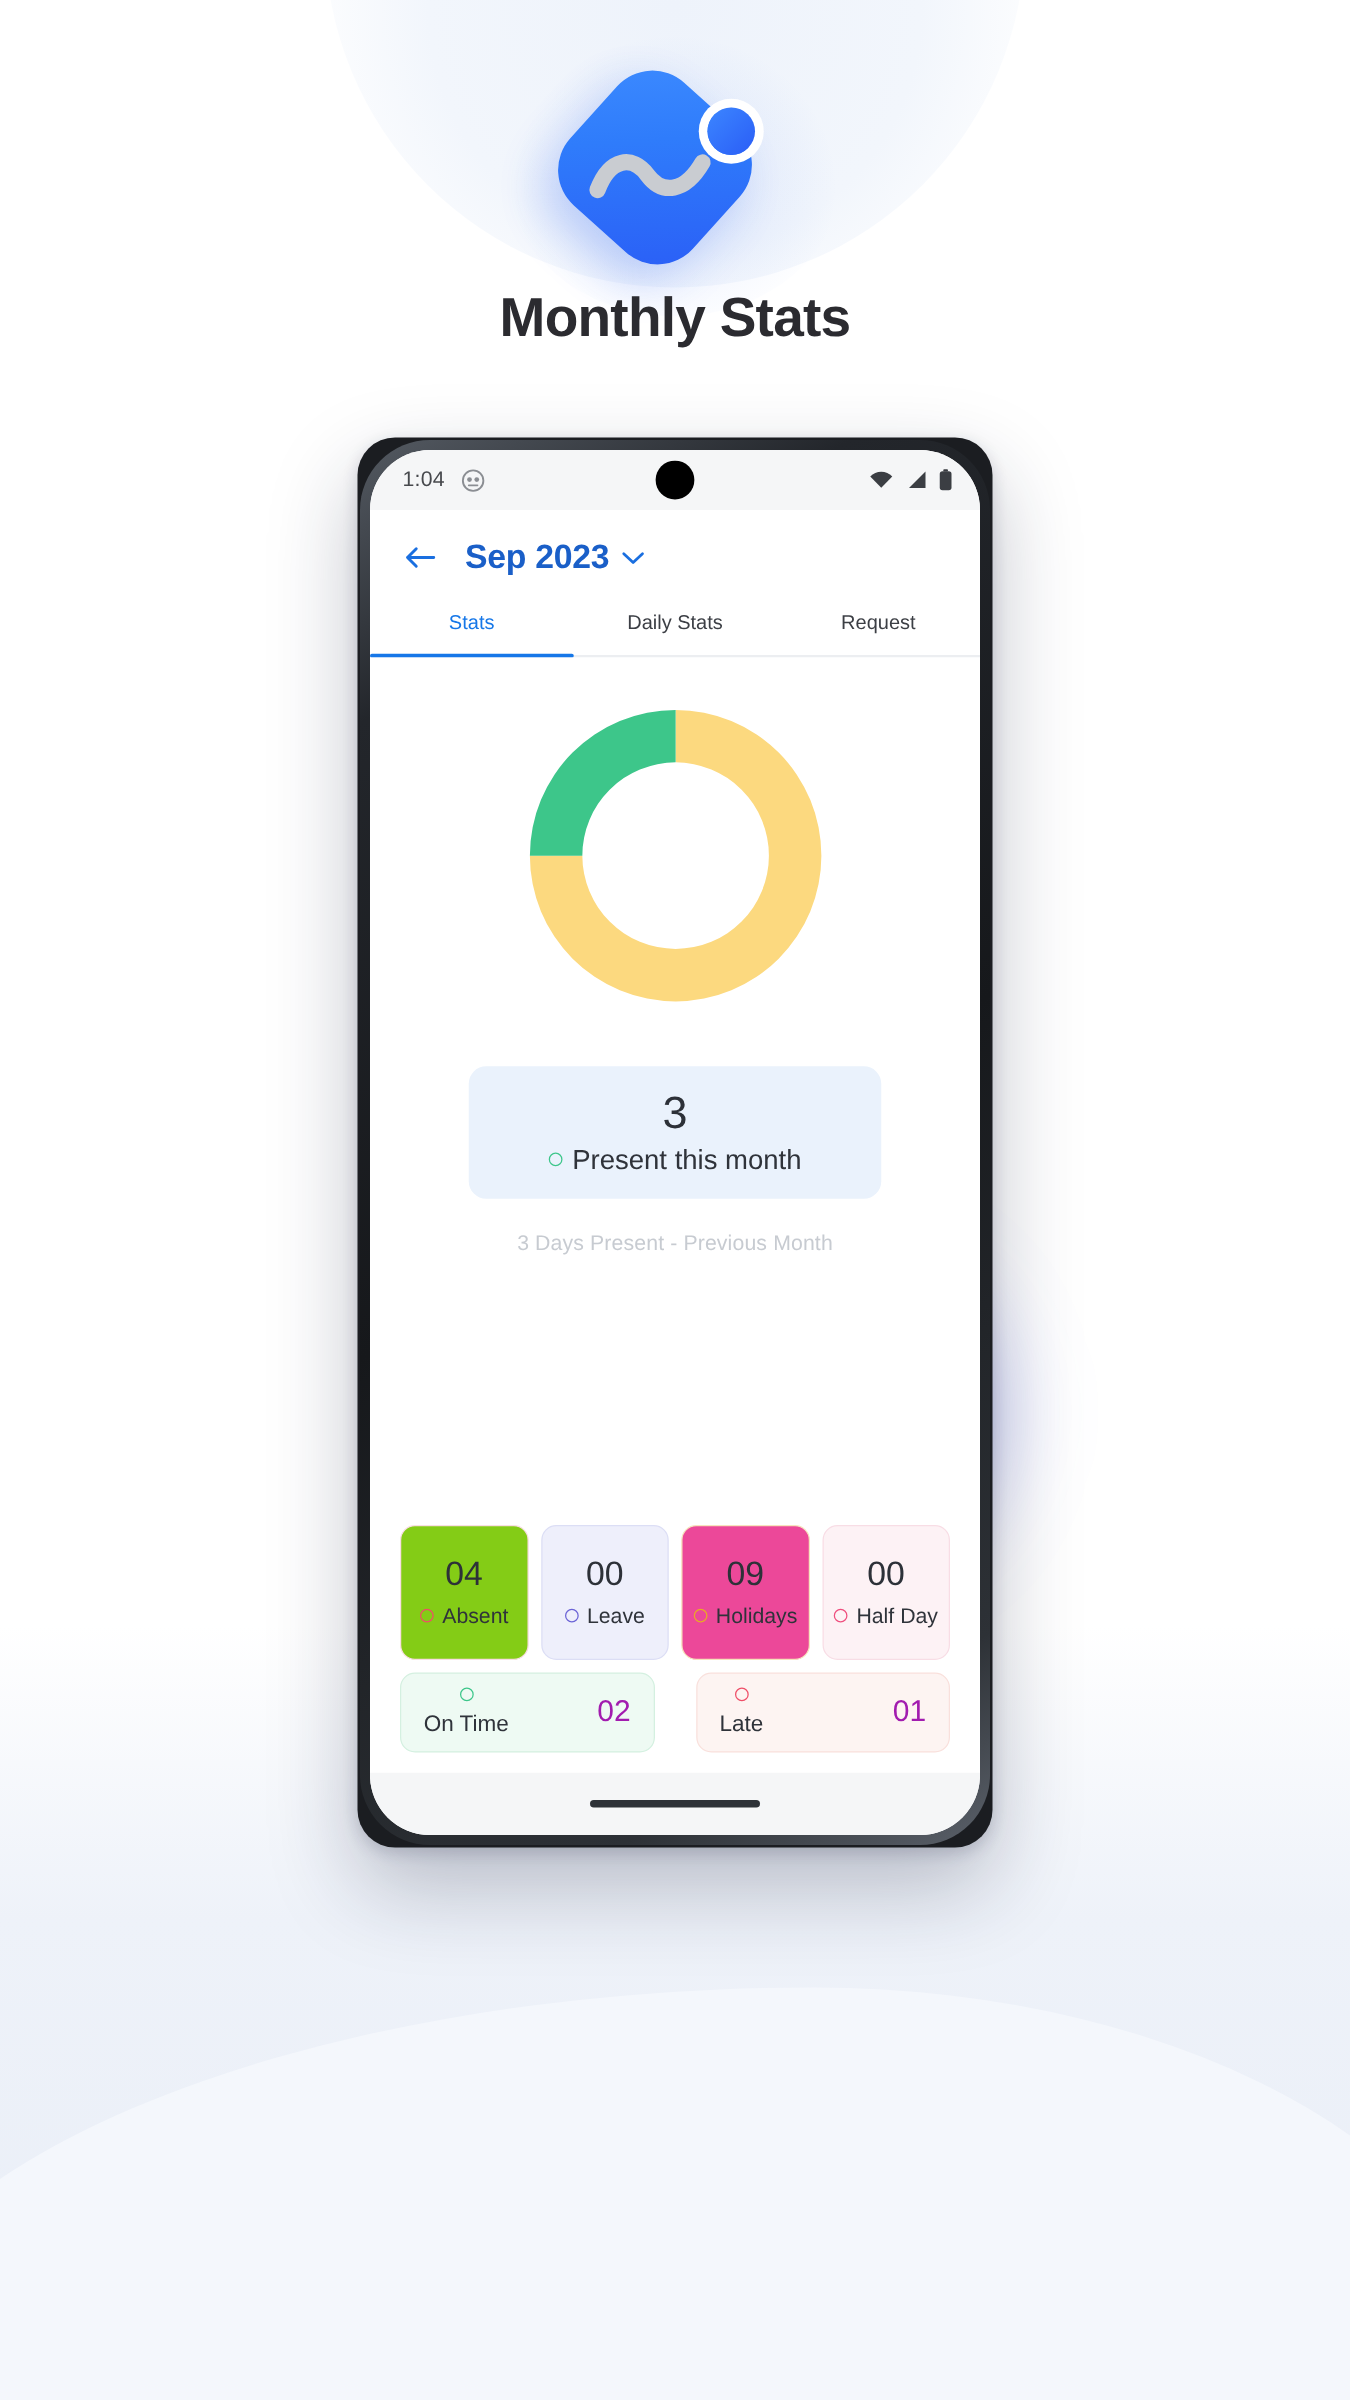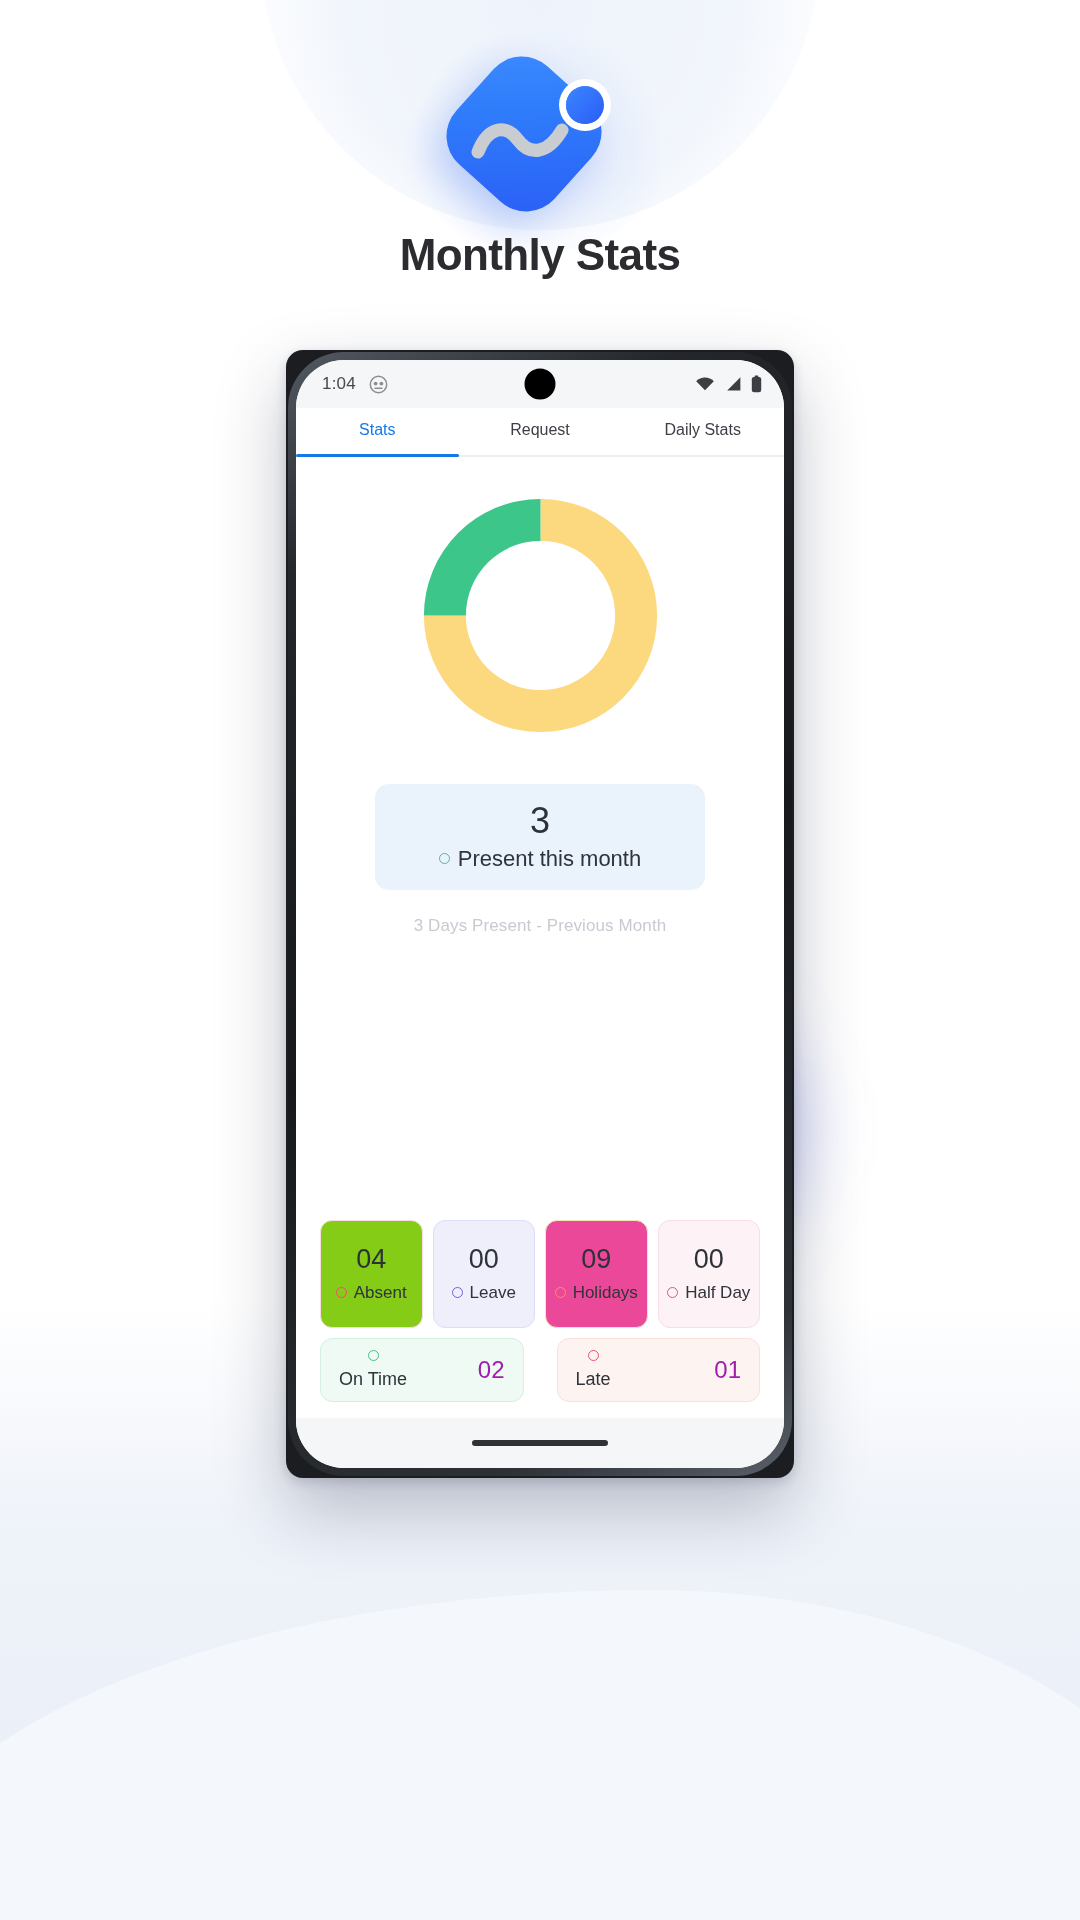--- a/index.html
+++ b/index.html
@@ -66,21 +66,21 @@
     text-align: center;
     font-size: 44px; font-weight: 700; letter-spacing: -.6px;
     color: #2b2b30;
   }
 
   
   .phone {
     position: absolute; left: 50%; top: 350px; transform: translateX(-50%);
     width: 508px; height: 1128px;
     background: #1b1d21;
-    border-radius: 17px;
+    border-radius: 30px;
     padding: 10px;
     box-shadow: 0 30px 70px rgba(24,34,60,.28), 0 4px 12px rgba(24,34,60,.16);
   }
   .phone::before {
     content:""; position:absolute; inset:2px; border-radius:56px;
     background: linear-gradient(150deg,#545a62 0%,#23262b 16%,#16181b 52%,#2d3136 88%,#5b616a 100%);
   }
   .screen {
     position: absolute; inset: 10px;
     background: #ffffff;
@@ -224,25 +224,36 @@
           <path d="M16.4 1.2 L16.4 14.4 L3.2 14.4 Z" fill="#3b3e43"></path>
           <path d="M1.6 14.4 L10.6 5.4 L10.6 14.4 Z" fill="#ffffff" opacity="0"></path>
         </svg>
         <svg width="11" height="18" viewBox="0 0 11 18">
           <rect x="3.6" y="0.4" width="3.8" height="1.8" rx="0.8" fill="#3b3e43"></rect>
           <rect x="0.8" y="2" width="9.4" height="15.2" rx="2.2" fill="#3b3e43"></rect>
         </svg>
       </div>
     </div>
 
+    <div class="app-header">
+      <svg class="back-arrow" viewBox="0 0 28 24">
+        <path d="M25 12 H4 M11 5 L4 12 L11 19" fill="none" stroke="#1a6fe0" stroke-width="2.3" stroke-linecap="round" stroke-linejoin="round"></path>
+      </svg>
+      <div class="month-picker">
+        <span class="month-label">Sep 2023</span>
+        <svg class="chev" viewBox="0 0 19 12">
+          <path d="M2 3 L9.5 10 L17 3" fill="none" stroke="#1a6fe0" stroke-width="2.2" stroke-linecap="round" stroke-linejoin="round"></path>
+        </svg>
+      </div>
+    </div>
 
     <div class="tabs">
       <div class="tab active">Stats</div>
+      <div class="tab">Daily Stats</div>
       <div class="tab">Request</div>
-      <div class="tab">Daily Stats</div>
     </div>
 
     <div class="app-body">
 
       <div class="donut-wrap">
         <svg class="donut" viewBox="0 0 100 100">
 
           <g id="donut-segments">
               <path d="M50 6 A44 44 0 1 1 6 50.00000000000001 L21.84 50 A28.16 28.16 0 1 0 50 21.84 Z" fill="#fcd97f"></path>
               <path d="M6 50.00000000000001 A44 44 0 0 1 49.99999999999999 6 L49.99999999999999 21.84 A28.16 28.16 0 0 0 21.84 50 Z" fill="#3dc68a"></path>

